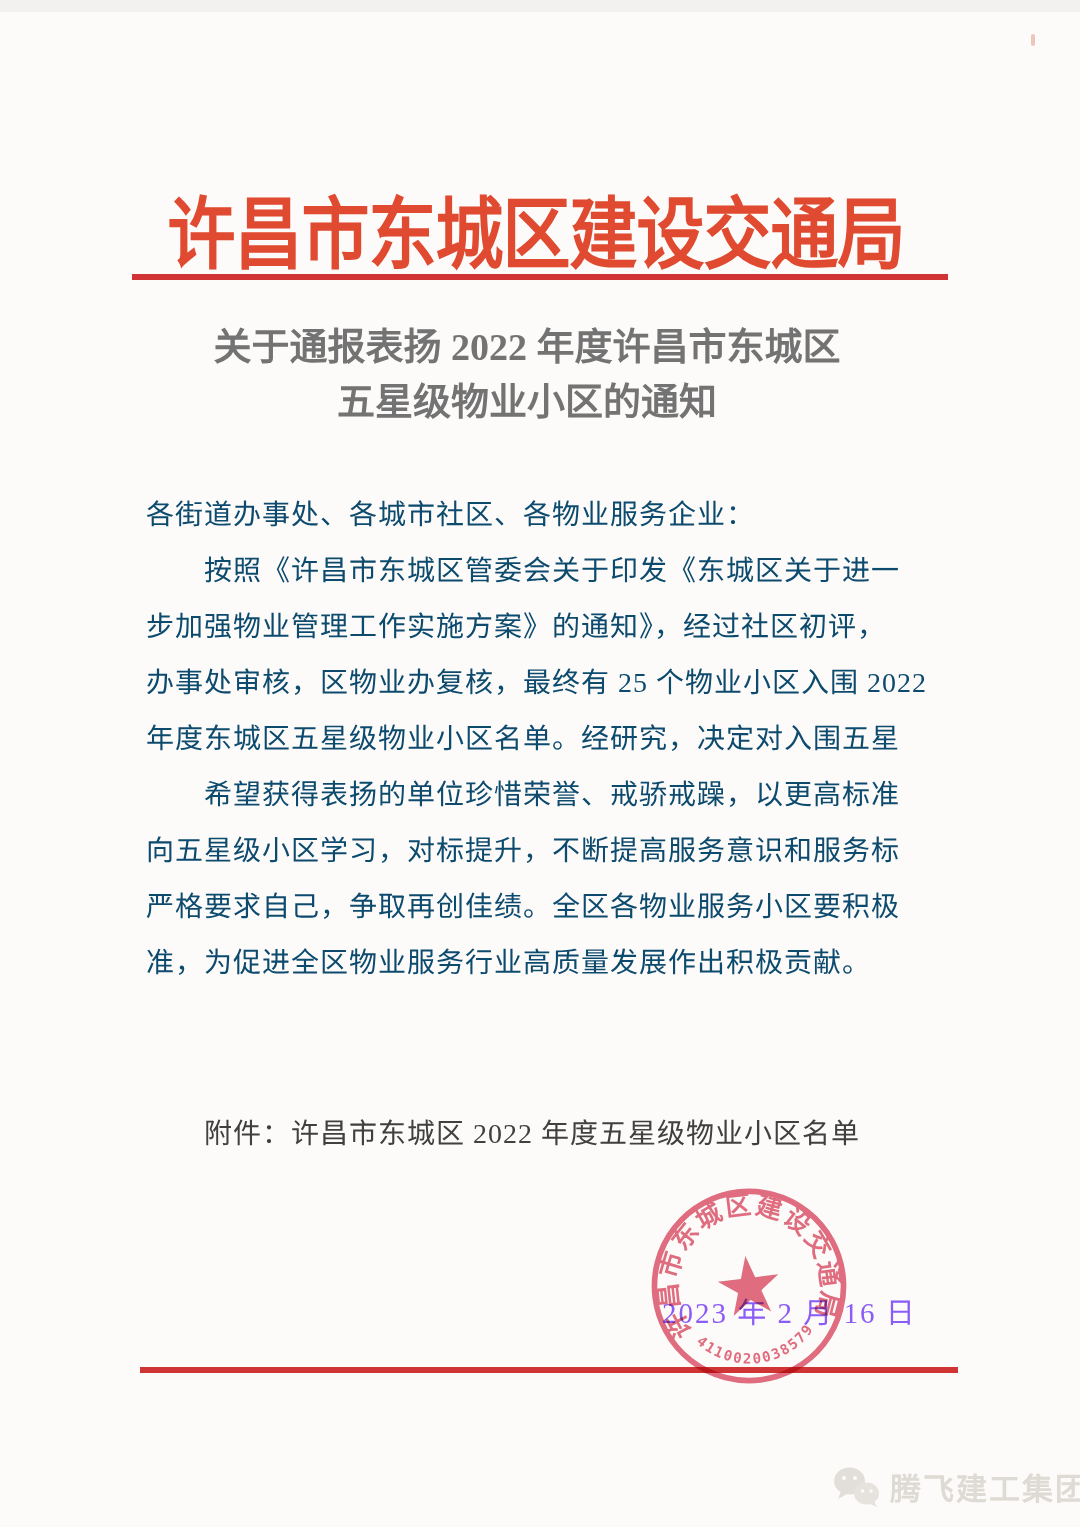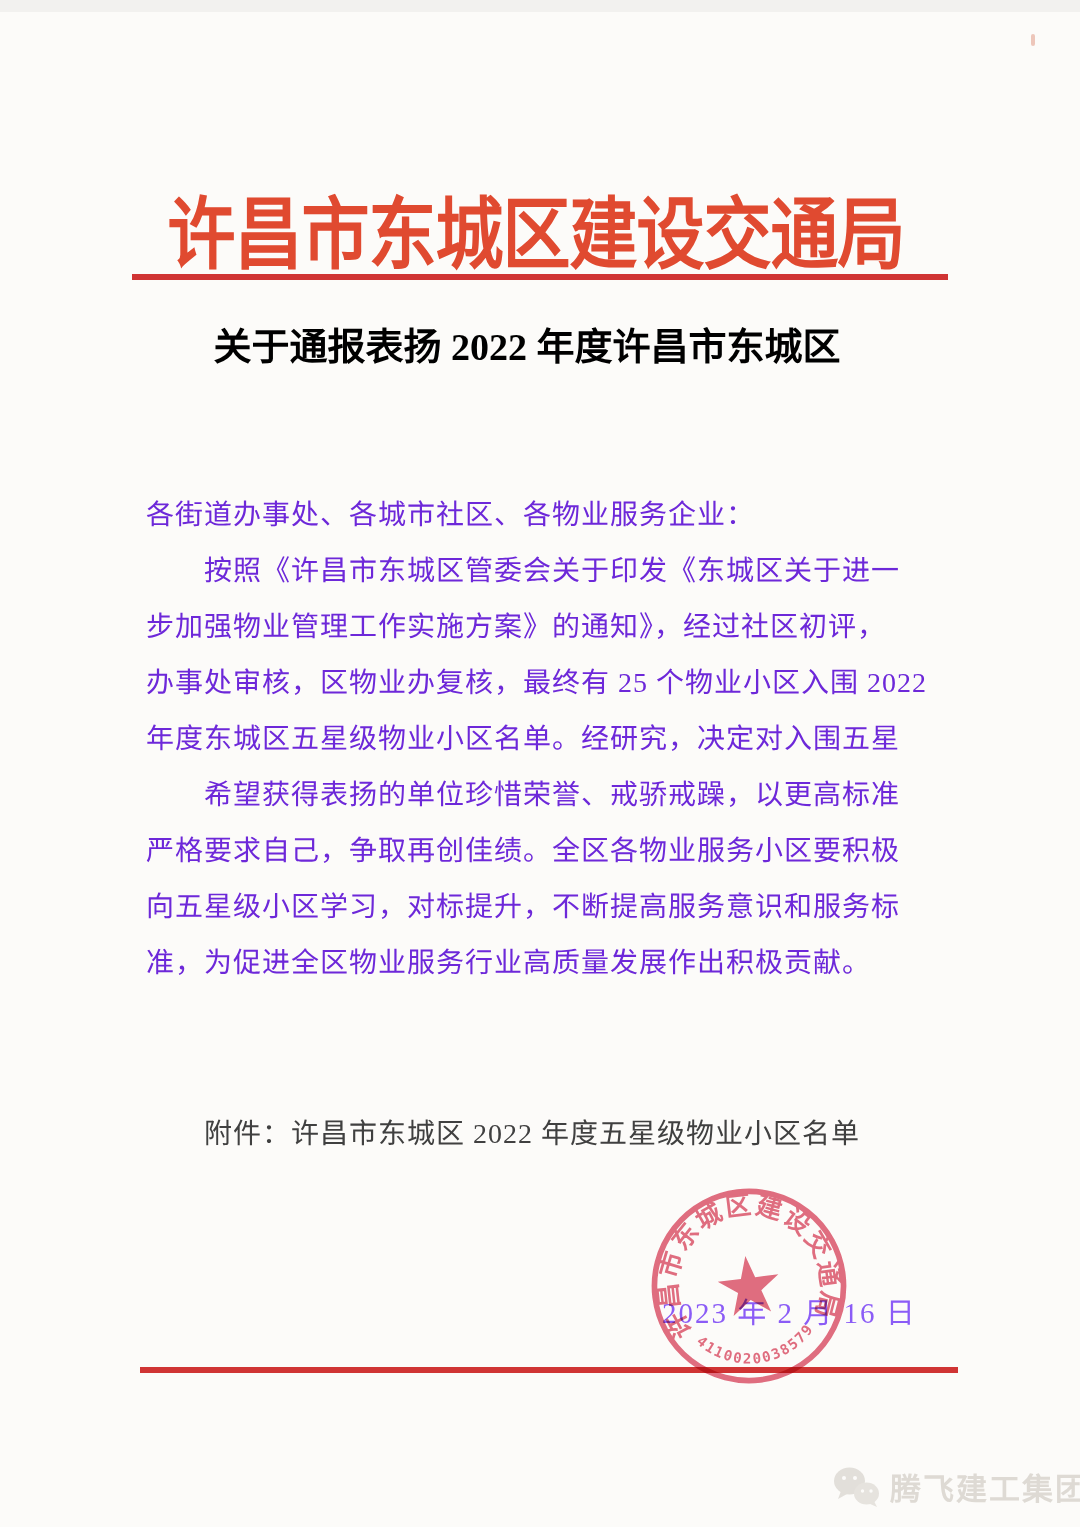--- a/index.html
+++ b/index.html
@@ -32,32 +32,32 @@
   }
   .rule-top{top:262px;}
   .rule-bottom{top:1355px;left:140px;width:818px;}
   
   .doc-title{
     position:absolute;left:0;top:308px;width:1054px;
     text-align:center;
     font-weight:bold;
     font-size:38px;
     line-height:55px;
-    color:#000000;
+    color:#737373;
   }
   
   .body-block{
     position:absolute;left:146px;top:475px;width:775px;
   }
   .body-line{
     font-size:28px;
     line-height:56px;
     letter-spacing:1px;
     white-space:nowrap;
-    color:#6d28d9;
+    color:#0c4a6e;
   }
   .indent{text-indent:58px;}
   .attachment{
     position:absolute;left:146px;top:1094px;width:800px;
     font-size:28px;line-height:56px;letter-spacing:1px;
     text-indent:58px;white-space:nowrap;color:#404040;
   }
   
   .issue-date{
     position:absolute;left:662px;top:1277px;width:260px;
@@ -111,31 +111,32 @@
 
 <div class="page">
 
   <div class="speck"></div>
 
   <div class="agency">许昌市东城区建设交通局</div>
   <div class="rule rule-top"></div>
 
   <div class="doc-title">
     <div>关于通报表扬 2022 年度许昌市东城区</div>
+    <div>五星级物业小区的通知</div>
   </div>
 
   <div class="body-block">
     <div class="body-line">各街道办事处、各城市社区、各物业服务企业：</div>
     <div class="body-line indent">按照《许昌市东城区管委会关于印发《东城区关于进一</div>
     <div class="body-line">步加强物业管理工作实施方案》的通知》，经过社区初评，</div>
     <div class="body-line">办事处审核，区物业办复核，最终有 25 个物业小区入围 2022</div>
     <div class="body-line">年度东城区五星级物业小区名单。经研究，决定对入围五星</div>
     <div class="body-line indent">希望获得表扬的单位珍惜荣誉、戒骄戒躁，以更高标准</div>
+    <div class="body-line">向五星级小区学习，对标提升，不断提高服务意识和服务标</div>
     <div class="body-line">严格要求自己，争取再创佳绩。全区各物业服务小区要积极</div>
-    <div class="body-line">向五星级小区学习，对标提升，不断提高服务意识和服务标</div>
     <div class="body-line">准，为促进全区物业服务行业高质量发展作出积极贡献。</div>
   </div>
 
   <div class="attachment">附件：许昌市东城区 2022 年度五星级物业小区名单</div>
 
   <div class="issue-date">2023 年 2 月 16 日</div>
 
   <svg class="seal" viewBox="0 0 220 220" xmlns="http://www.w3.org/2000/svg" xmlns:xlink="http://www.w3.org/1999/xlink">
     <circle class="ring" cx="110" cy="110" r="100" fill="none" stroke-width="6"></circle>
     <defs>

